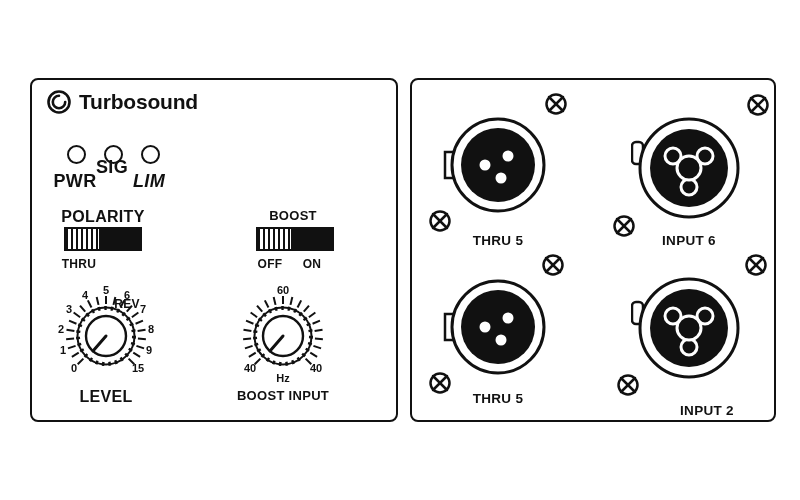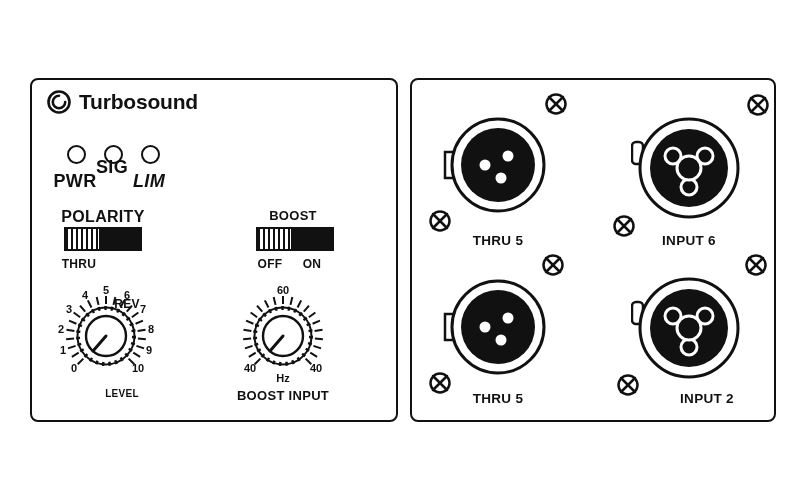--- a/index.html
+++ b/index.html
@@ -97,29 +97,29 @@
       <span class="knob-num" style="left:38px;top:102px;">0</span>
       <span class="knob-num" style="left:27px;top:84px;">1</span>
       <span class="knob-num" style="left:25px;top:63px;">2</span>
       <span class="knob-num" style="left:33px;top:43px;">3</span>
       <span class="knob-num" style="left:49px;top:29px;">4</span>
       <span class="knob-num" style="left:70px;top:24px;">5</span>
       <span class="knob-num" style="left:91px;top:29px;">6</span>
       <span class="knob-num" style="left:107px;top:43px;">7</span>
       <span class="knob-num" style="left:115px;top:63px;">8</span>
       <span class="knob-num" style="left:113px;top:84px;">9</span>
-      <span class="knob-num" style="left:102px;top:102px;">10</span>
+      <span class="knob-num" style="left:102px;top:102px;">15</span>
       <svg class="knob-svg" width="64" height="64" viewBox="-32 -32 64 64">
         <circle r="28.5" fill="#fff" stroke="#111" stroke-width="2"></circle>
         <circle r="28" fill="none" stroke="#111" stroke-width="4" stroke-dasharray="2.5 4"></circle>
         <circle r="20" fill="#fff" stroke="#111" stroke-width="2.4"></circle>
         <line x1="0" y1="0" x2="-13" y2="15" stroke="#111" stroke-width="3" stroke-linecap="round"></line>
       </svg>
     </div>
-    <span class="clabel" style="left:90px;top:308px;font-size:10px;">LEVEL</span>
+    <span class="clabel" style="left:74px;top:308px;font-size:16px;">LEVEL</span>
 
     <div class="knob-wrap" style="left:181px;top:186px;">
       <div class="ticks">
           <i class="tick" style="transform: rotate(-135deg) translateY(-36px);"></i>
           <i class="tick" style="transform: rotate(-121.5deg) translateY(-36px);"></i>
           <i class="tick" style="transform: rotate(-108deg) translateY(-36px);"></i>
           <i class="tick" style="transform: rotate(-94.5deg) translateY(-36px);"></i>
           <i class="tick" style="transform: rotate(-81deg) translateY(-36px);"></i>
           <i class="tick" style="transform: rotate(-67.5deg) translateY(-36px);"></i>
           <i class="tick" style="transform: rotate(-54deg) translateY(-36px);"></i>
@@ -187,21 +187,21 @@
 
     <svg class="abs" style="left:219px;top:190px;" width="116" height="116" viewBox="-58 -58 116 116">
       <rect x="-57" y="-26" width="11" height="22" rx="4" fill="#fff" stroke="#111" stroke-width="2.5"></rect>
       <circle r="49" fill="#fff" stroke="#111" stroke-width="3"></circle>
       <circle r="39" fill="#111"></circle>
       <circle cx="-16" cy="-12" r="8" fill="#111" stroke="#fff" stroke-width="3"></circle>
       <circle cx="16" cy="-12" r="8" fill="#111" stroke="#fff" stroke-width="3"></circle>
       <circle cx="0" cy="19" r="8" fill="#111" stroke="#fff" stroke-width="3"></circle>
       <circle cx="0" cy="0" r="12" fill="#111" stroke="#fff" stroke-width="3"></circle>
     </svg>
-    <span class="clabel conn-label" style="left:277px;top:311px;padding-left:36px;">INPUT 2</span>
+    <span class="clabel conn-label" style="left:277px;top:323px;padding-left:36px;">INPUT 2</span>
 
     <svg class="abs screw" style="left:132px;top:12px;" width="24" height="24" viewBox="-12 -12 24 24">
         <circle r="9.5" fill="#fff" stroke="#111" stroke-width="2.5"></circle>
         <line x1="-7" y1="-7" x2="7" y2="7" stroke="#111" stroke-width="2.5" stroke-linecap="round"></line>
         <line x1="-7" y1="7" x2="7" y2="-7" stroke="#111" stroke-width="2.5" stroke-linecap="round"></line>
       </svg>
     <svg class="abs screw" style="left:334px;top:13px;" width="24" height="24" viewBox="-12 -12 24 24">
         <circle r="9.5" fill="#fff" stroke="#111" stroke-width="2.5"></circle>
         <line x1="-7" y1="-7" x2="7" y2="7" stroke="#111" stroke-width="2.5" stroke-linecap="round"></line>
         <line x1="-7" y1="7" x2="7" y2="-7" stroke="#111" stroke-width="2.5" stroke-linecap="round"></line>

